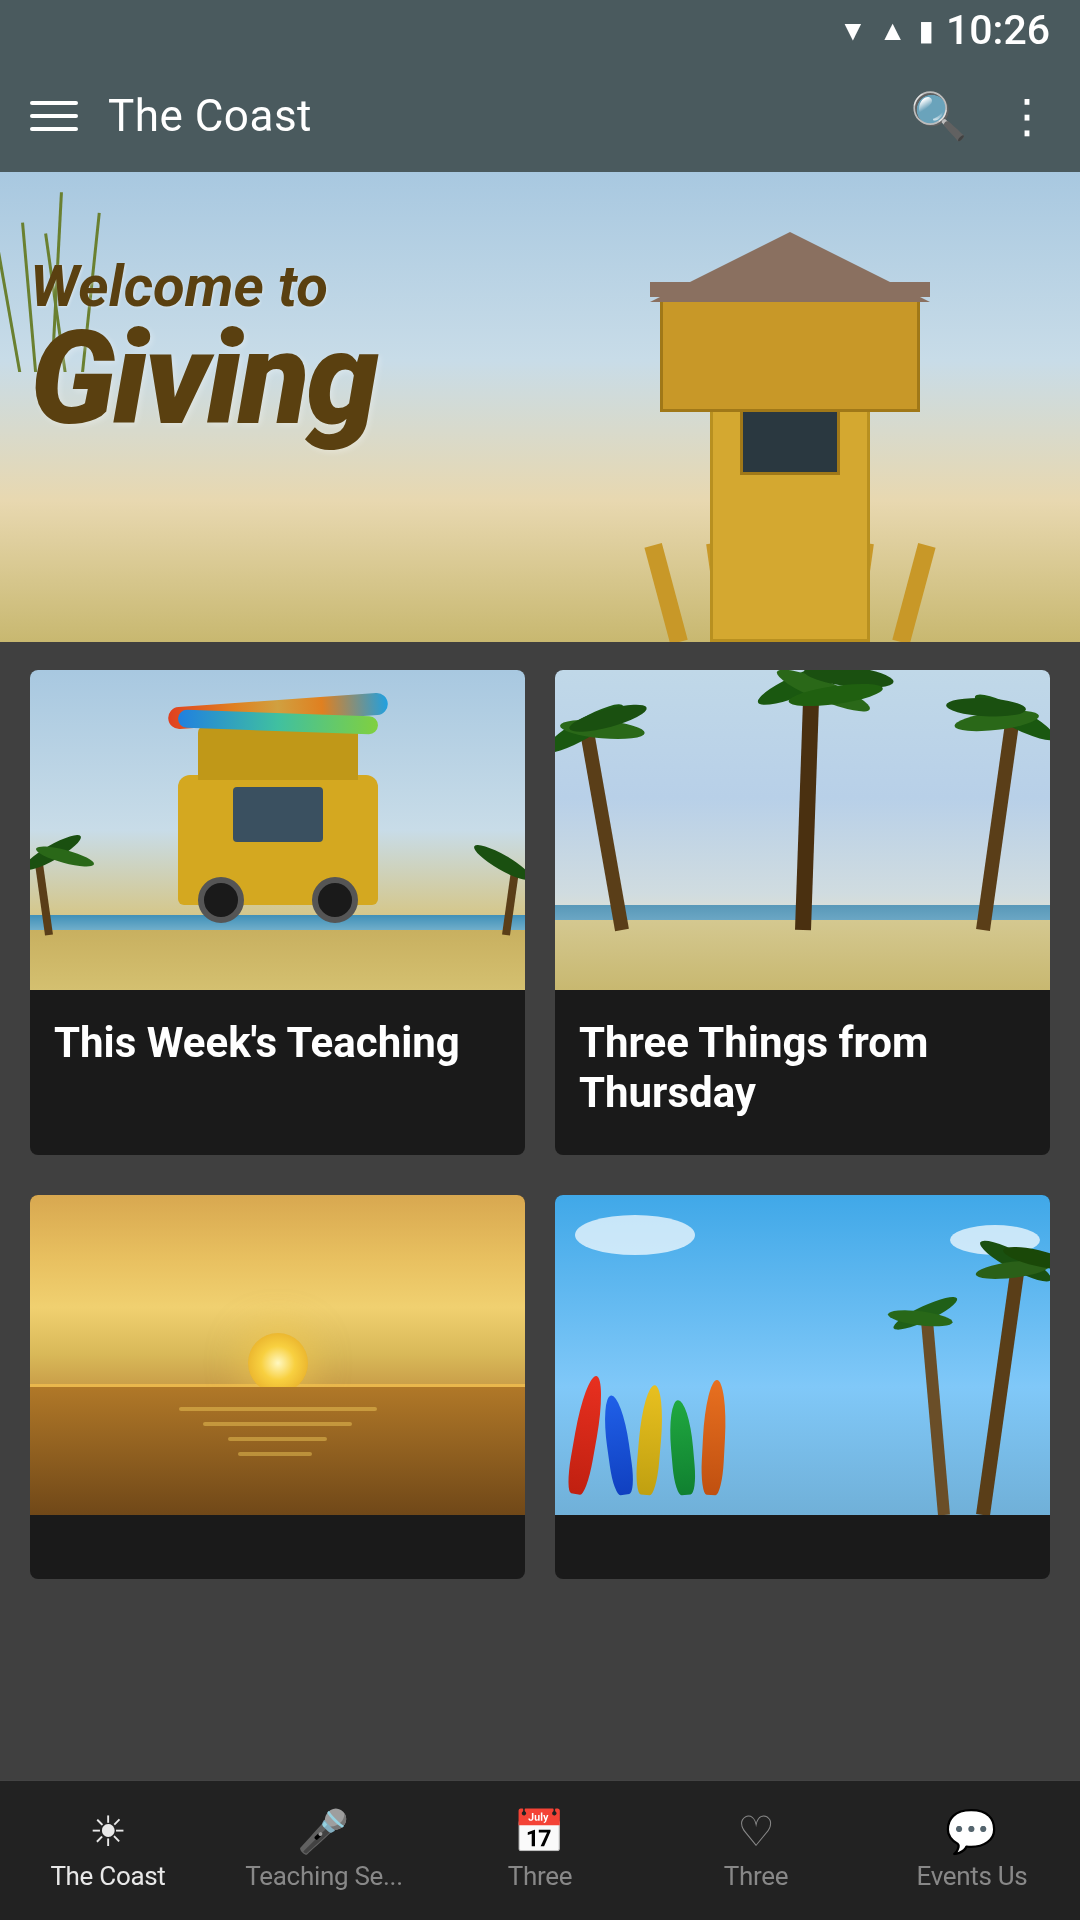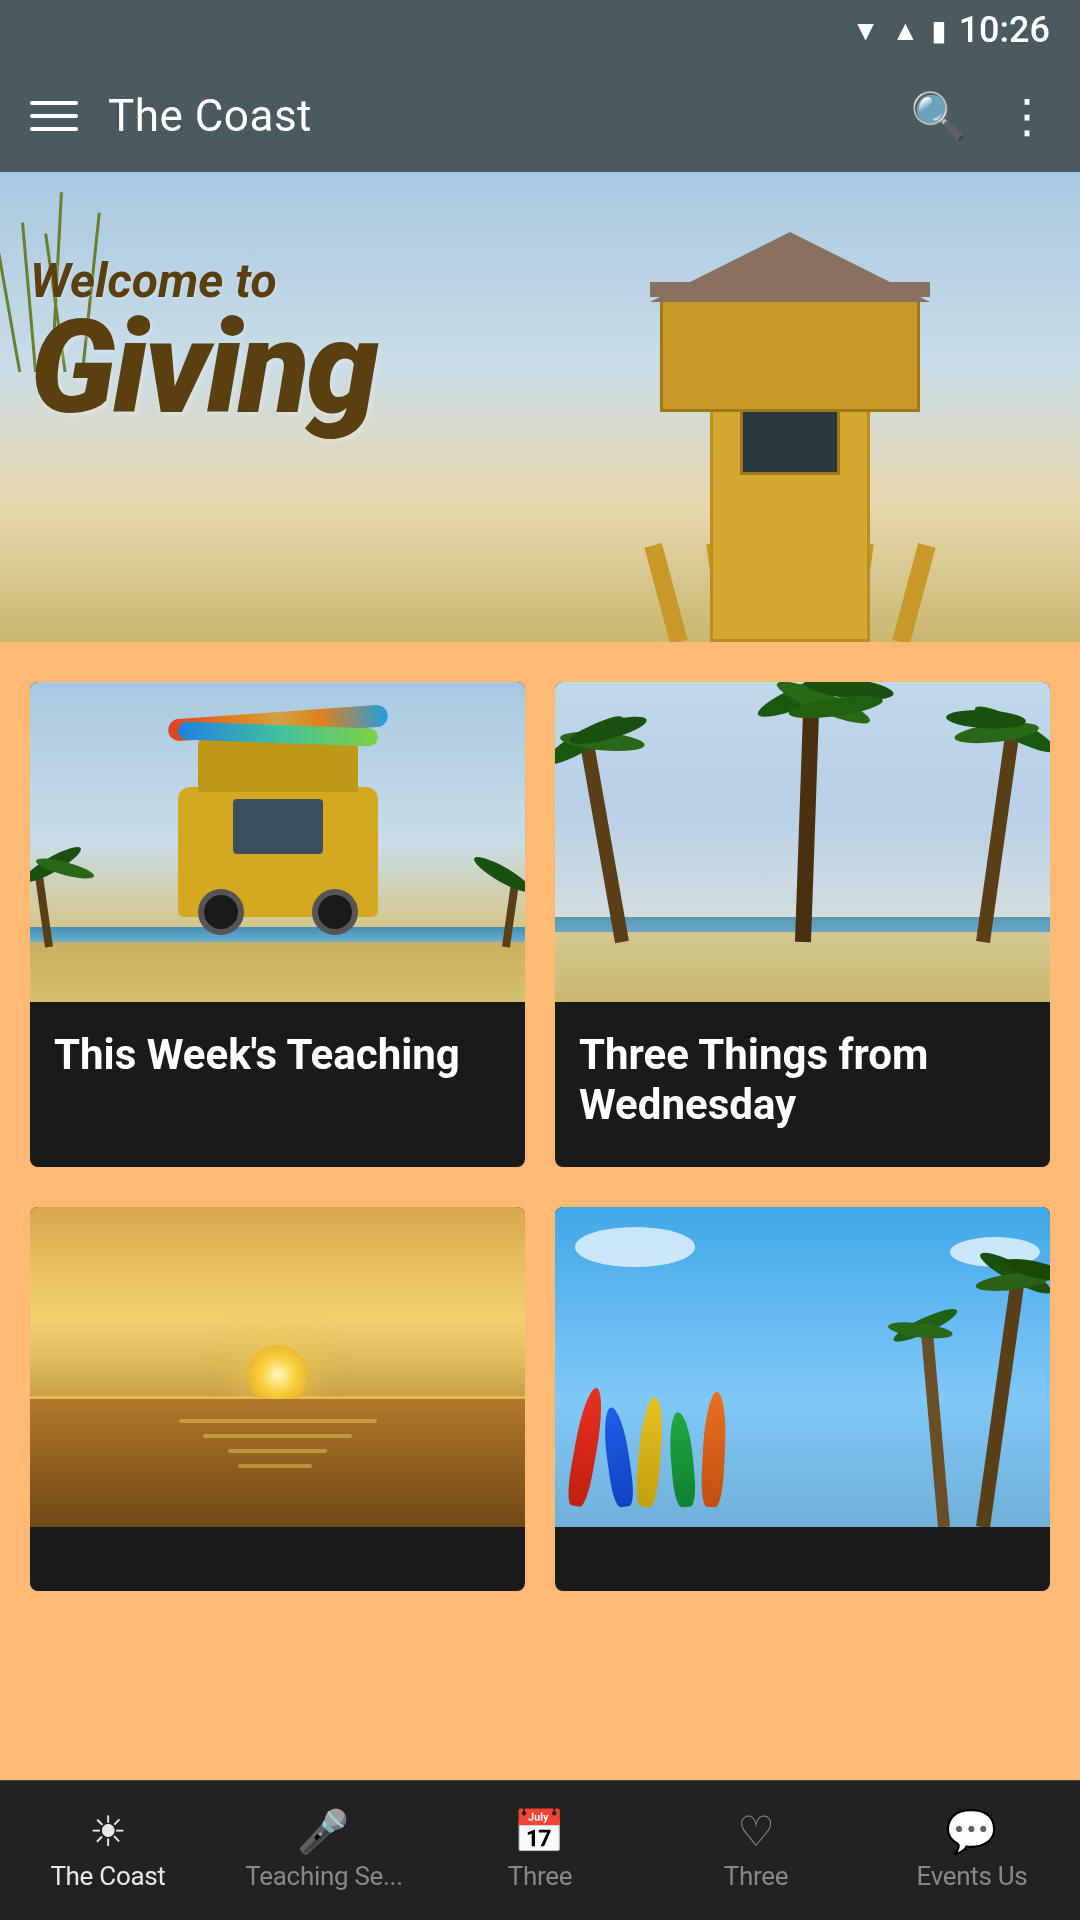--- a/index.html
+++ b/index.html
@@ -23,21 +23,21 @@
       padding: 0 30px;
       gap: 18px;
     }
     .status-icons {
       display: flex;
       align-items: center;
       gap: 12px;
     }
     .status-time {
       color: white;
-      font-size: 36px;
+      font-size: 41px;
       font-weight: 500;
     }
     .status-icon-shape {
       color: white;
       font-size: 28px;
     }
 
     
     .app-bar {
       background: #4a5a5e;
@@ -172,21 +172,21 @@
       background: #2a3840;
       border: 3px solid #a07818;
     }
     .hero-text {
       position: absolute;
       left: 30px;
       top: 80px;
       color: #5a4010;
     }
     .hero-welcome {
-      font-size: 48px;
+      font-size: 58px;
       font-weight: 700;
       font-style: italic;
       text-shadow: 1px 1px 3px rgba(255,255,255,0.4);
     }
     .hero-the {
       font-size: 68px;
       font-weight: 400;
       font-style: italic;
     }
     .hero-coast {
@@ -209,22 +209,22 @@
     .grass-line {
       position: absolute;
       bottom: -10px;
       width: 3px;
       background: #6a8030;
       transform-origin: bottom center;
     }
 
     
     .content {
-      background: #fdba74;
-      padding: 40px 30px;
+      background: #404040;
+      padding: 28px 30px;
     }
     .grid-row {
       display: flex;
       gap: 30px;
       margin-bottom: 40px;
     }
     .card {
       flex: 1;
       background: #1a1a1a;
       border-radius: 8px;
@@ -665,21 +665,21 @@
 
           <div style="position:absolute;bottom:60px;right:60px;">
             <div style="width:14px;height:210px;background:#5a3e18;transform:rotate(8deg);transform-origin:bottom;position:relative;">
               <div style="position:absolute;top:-15px;right:-40px;width:90px;height:20px;background:#1a5810;border-radius:50%;transform:rotate(20deg);"></div>
               <div style="position:absolute;top:-8px;right:-20px;width:85px;height:18px;background:#2a6818;border-radius:50%;transform:rotate(-15deg);"></div>
               <div style="position:absolute;top:-20px;right:-5px;width:80px;height:18px;background:#1a5010;border-radius:50%;transform:rotate(-5deg);"></div>
             </div>
           </div>
         </div>
       </div>
-      <div class="card-label">Three Things from Wednesday</div>
+      <div class="card-label">Three Things from Thursday</div>
     </div>
   </div>
 
   <div class="grid-row">
 
     <div class="card">
       <div class="card-image">
         <div class="img-sunset">
           <div class="sunset-horizon"></div>
           <div class="sunset-sun"></div>

